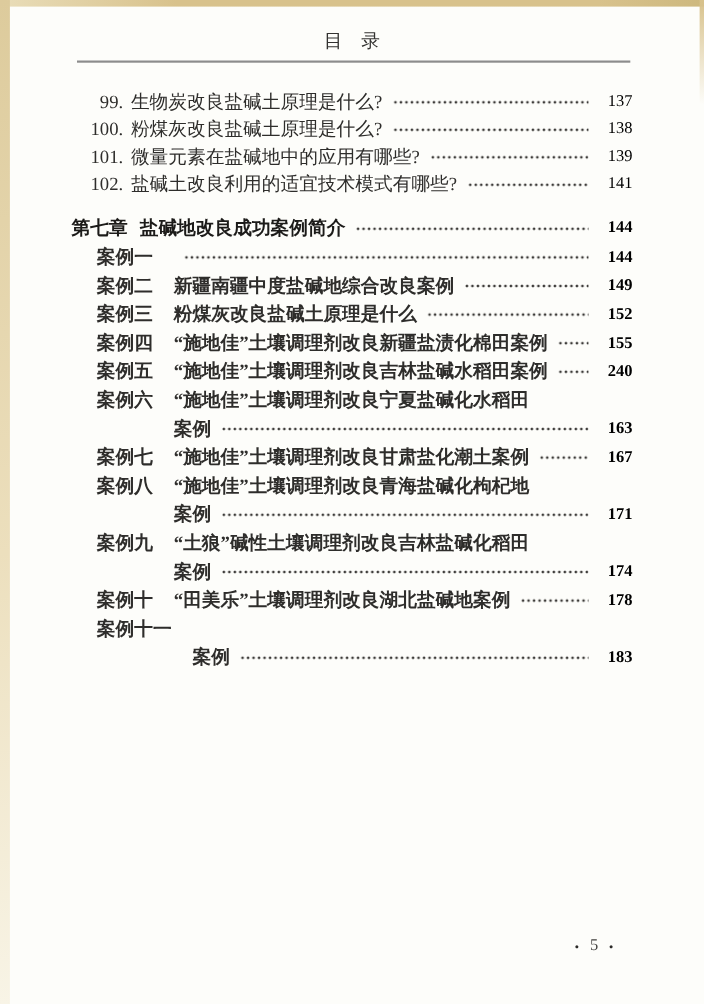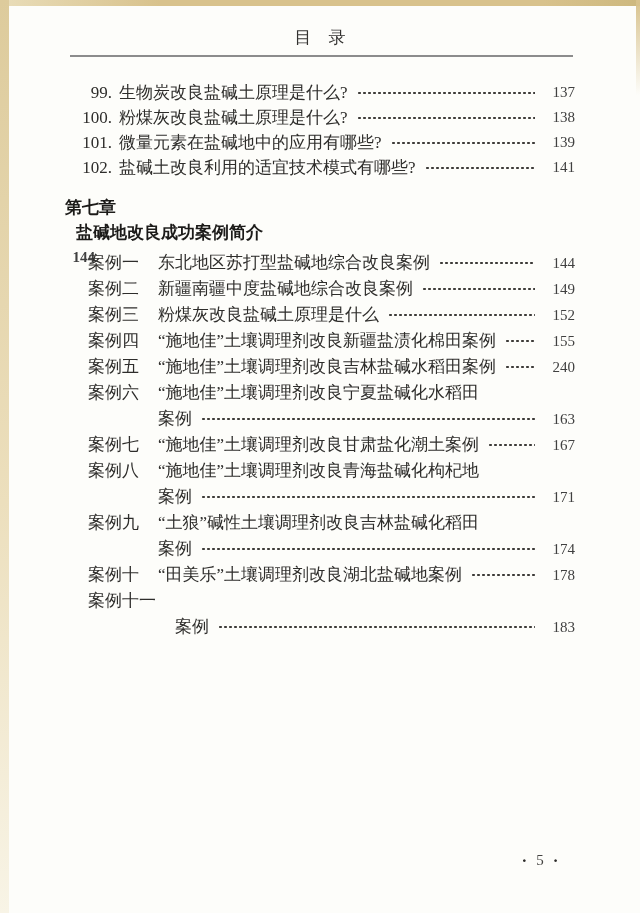--- a/index.html
+++ b/index.html
@@ -58,26 +58,26 @@
     flex: 1 1 auto;
     min-width: 8px;
     height: 12px;
     align-self: center;
     margin: 0 10px 0 9px;
     background-image: radial-gradient(circle, var(--dot, #3c3a38) 1.05px, rgba(0,0,0,0) 1.45px);
     background-size: 5px 12px;
     background-repeat: repeat-x;
     background-position: left center;
   }
-  .pg { flex: none; width: 30px; text-align: right; font-size: 15px; color: #404040; }
+  .pg { flex: none; width: 30px; text-align: right; font-size: 15px; color: #000000; }
   #chapter { margin-top: 15px; }
-  .chapter-row { font-weight: 700; color: var(--chapter, #1c1b19); flex-direction: column; }
+  .chapter-row { font-weight: 700; color: var(--chapter, #1c1b19); }
   .ch-label { flex: none; }
   .ch-title { flex: none; margin-left: 11px; }
-  #cases { margin-top: 30px; }
+  #cases { margin-top: 1px; font-weight: bold; }
   .case-row { height: 26px; line-height: 26px; padding-left: 23px; }
   .case-label { flex: none; margin-right: 19px; }
   .case-title { flex: none; }
   .cont-row { height: 26px; line-height: 26px; padding-left: 93px; }
   .cont-row.wide { padding-left: 110px; }
   .footer {
     position: absolute;
     top: 852px; left: 505px; width: 70px;
     display: flex; justify-content: center; align-items: center; gap: 9px;
     font-size: 15px; color: #434240;
@@ -125,21 +125,20 @@
         <div class="row chapter-row">
           <span class="ch-label">第七章</span>
           <span class="ch-title">盐碱地改良成功案例简介</span>
           <span class="leader"></span>
           <span class="pg">144</span>
         </div>
       </div>
     <div id="cases">
         <div class="row case-row">
           <span class="case-label">案例一</span>
-          <span class="case-title">东北地区苏打型盐碱地综合改良案例</span>
           <span class="leader"></span>
           <span class="pg">144</span>
         </div>
         <div class="row case-row">
           <span class="case-label">案例二</span>
           <span class="case-title">新疆南疆中度盐碱地综合改良案例</span>
           <span class="leader"></span>
           <span class="pg">149</span>
         </div>
         <div class="row case-row">

